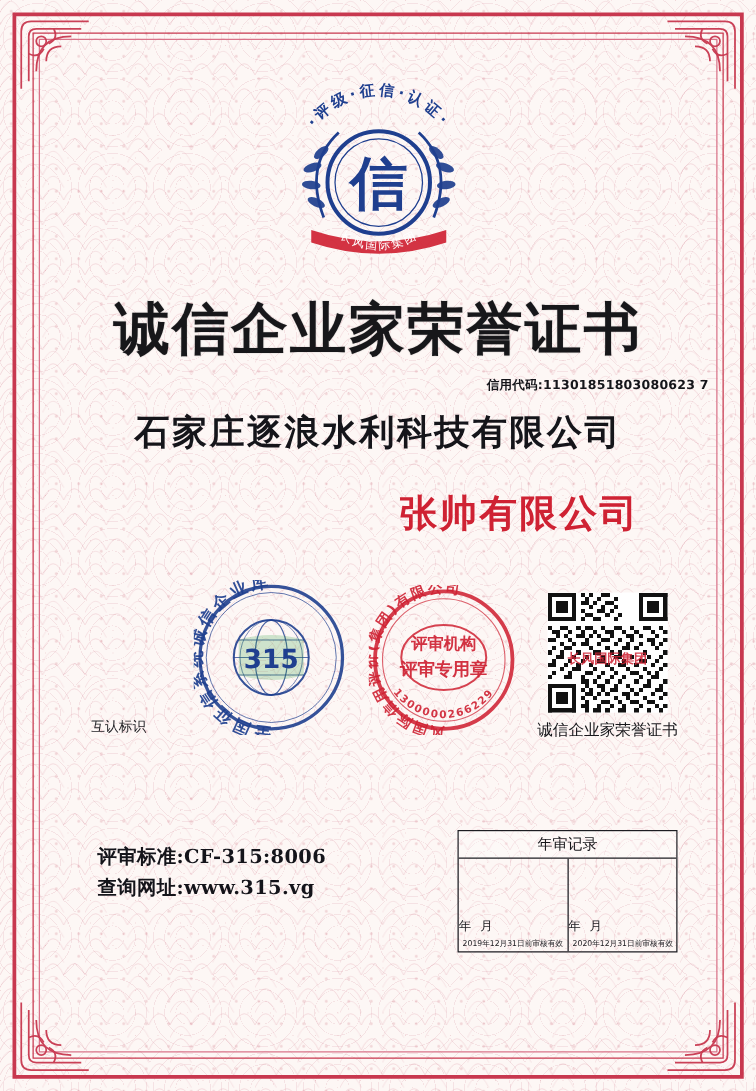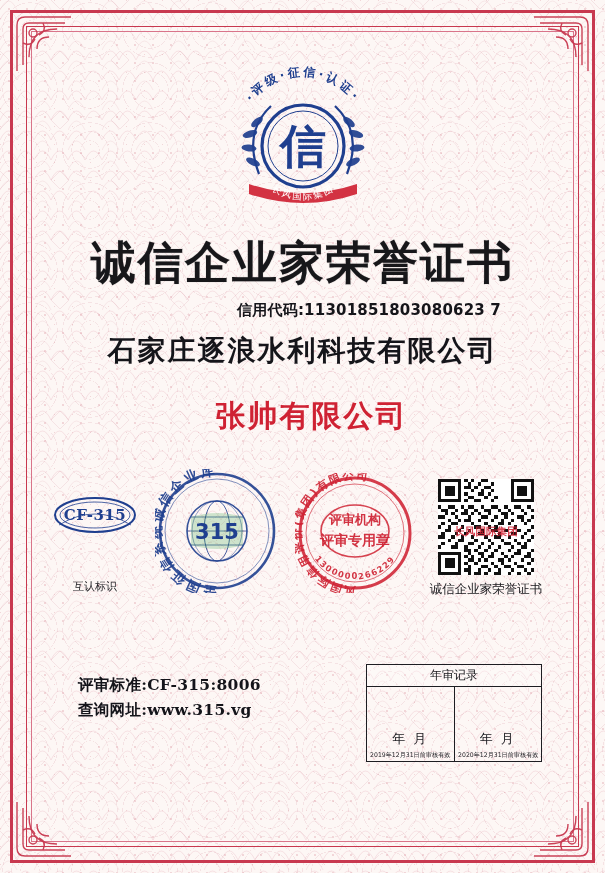--- a/index.html
+++ b/index.html
@@ -86,42 +86,42 @@
     font-weight: bold;
     color: #17171a;
     letter-spacing: 2px;
     line-height: 1;
     text-shadow: 0 0 1px rgba(0,0,0,0.35);
   }
 
   .credit-code {
     margin-top: 16px;
     align-self: flex-end;
-    margin-right: 104px;
-    font-family: "DejaVu Sans", sans-serif;
-    font-size: 15px;
+    margin-right: 38px;
+    font-family: "DejaVu Sans", sans-serif;
+    font-size: 10px;
     font-weight: bold;
     color: #15151a;
     letter-spacing: 0.2px;
   }
 
   .company {
     margin-top: 12px;
     font-family: "DejaVu Sans", sans-serif;
     font-size: 28px;
     font-weight: bold;
     color: #15151a;
     letter-spacing: 2px;
   }
 
   .names {
     margin-top: 26px;
     width: 430px;
     display: flex;
-    justify-content: center;
+    justify-content: flex-end;
     align-items: baseline;
     color: #cf2233;
     font-family: "DejaVu Sans", sans-serif;
     font-weight: bold;
     font-size: 30px;
     letter-spacing: 2px;
   }
   .names .person { margin-left: 24px; }
   .names .honor { margin-right: 6px; }
 
@@ -228,23 +228,22 @@
     height: 74px;
   }
   .review-cell {
     flex: 1 1 0;
     position: relative;
   }
   .review-cell + .review-cell { border-left: 1.2px solid #1d1d22; }
   .cell-ym {
     position: absolute;
     left: 0; right: 0; bottom: 13px;
-    text-align: center;
-    font-family: "DejaVu Sans", sans-serif;
-    font-size: 13px;
+    font-family: "DejaVu Sans", sans-serif;
+    font-size: 10px;
     color: #1a1a1f;
     letter-spacing: 2px;
   }
   .cell-note {
     position: absolute;
     left: 0; right: 0; bottom: 1px;
     text-align: center;
     font-family: "DejaVu Sans", sans-serif;
     font-size: 6.4px;
     color: #1a1a1f;
@@ -362,28 +361,20 @@
 
     <div class="company">石家庄逐浪水利科技有限公司</div>
 
     <div class="names">
       <span class="person">张帅</span>
       <span class="honor">有限公司</span>
     </div>
 
     <div class="seal-row">
 
-      <div class="cf-badge">
-        <svg viewBox="0 0 84 40" width="84" height="40">
-          <ellipse cx="42" cy="20" rx="40" ry="17" fill="none" stroke="#1f3f8f" stroke-width="2"></ellipse>
-          <ellipse cx="42" cy="20" rx="35" ry="13" fill="none" stroke="#1f3f8f" stroke-width="0.8"></ellipse>
-          <path d="M6 30 Q42 8 78 30" fill="none" stroke="#1f3f8f" stroke-width="0.8"></path>
-        </svg>
-        <div class="cf-text">CF-315</div>
-      </div>
       <div class="cf-caption">互认标识</div>
 
       <div class="seal-blue">
         <svg viewBox="0 0 124 124" width="124" height="124">
           <defs>
             <path id="blueArc" d="M 62 118 A 56 56 0 1 1 62.1 118" fill="none"></path>
           </defs>
           <circle cx="62" cy="62" r="57" fill="none" stroke="#1f3f8f" stroke-width="2.6" opacity="0.9"></circle>
           <circle cx="62" cy="62" r="52" fill="none" stroke="#1f3f8f" stroke-width="0.8" opacity="0.7"></circle>
           <text font-family="DejaVu Sans, sans-serif" font-size="13.5" font-weight="bold" fill="#1f3f8f" letter-spacing="2.5" opacity="0.92">

